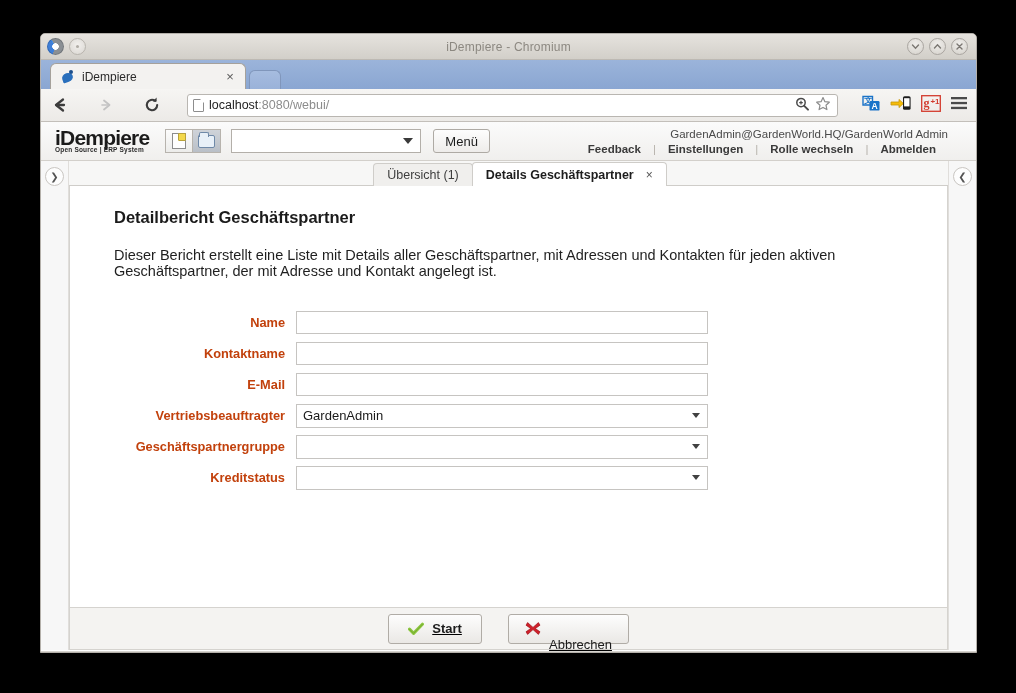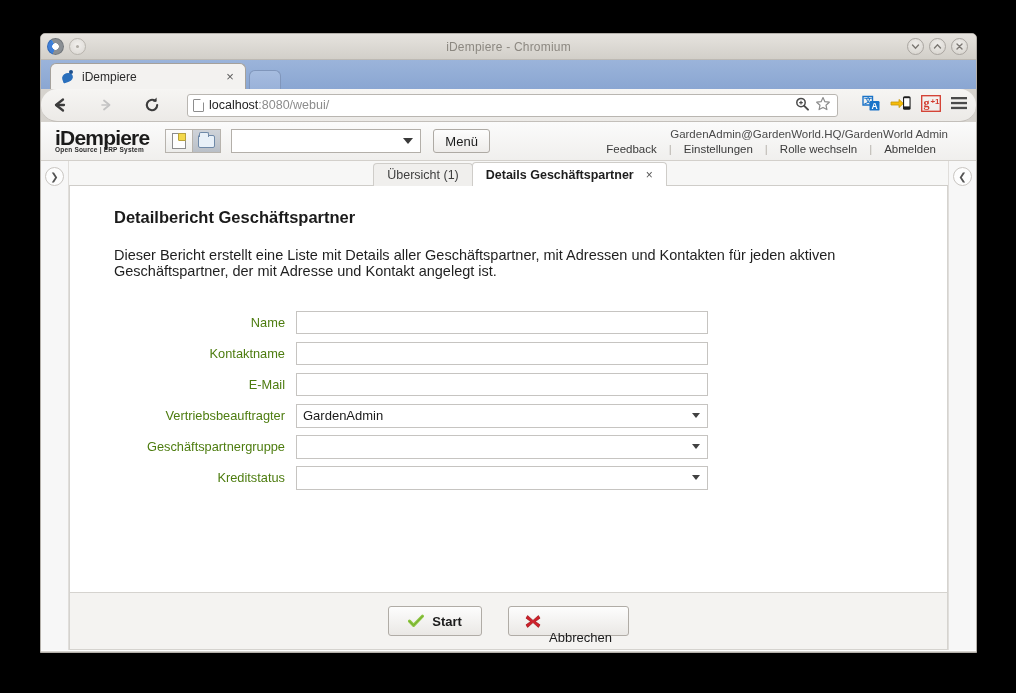--- a/index.html
+++ b/index.html
@@ -115,21 +115,20 @@
   }
 
   
   #toolbar {
     height: 33px;
     background: linear-gradient(#f6f5f3, #eceae7);
     border-bottom: 1px solid #c3bfba;
     display: flex; align-items: center;
     padding: 0 8px;
     gap: 24px;
-    border-radius: 16px;
   }
   .nav-btn {
     width: 22px; height: 22px; flex: none;
     display: flex; align-items: center; justify-content: center;
     color: #3c3c3c;
   }
   .nav-btn.disabled { color: #bdbdbd; }
   #urlbar {
     flex: 1; height: 23px;
     background: #ffffff;
@@ -231,21 +230,21 @@
     background: linear-gradient(#fdfdfd, #eeecea);
     font-size: 13px; color: #1c1c1c;
     display: flex; align-items: center;
   }
   #hdr-right {
     margin-left: auto; margin-right: 28px;
     text-align: right; flex: none;
   }
   #hdr-user { font-size: 11.5px; color: #4a4a4a; margin-bottom: 3px; }
   #hdr-links { font-size: 11.5px; color: #3a3a3a; display: flex; gap: 0; align-items:center; }
-  #hdr-links a { color: #3a3a3a; text-decoration: none; padding: 0 12px; }
+  #hdr-links a { color: #3a3a3a; text-decoration: none; padding: 0 12px; font-weight: bold; }
   #hdr-links .sep { color: #b6b2ac; }
 
   
   #workarea {
     position: relative;
     height: calc(100% - 40px);
     background: #ffffff;
     display: flex;
   }
   .side-rail {
@@ -320,21 +319,21 @@
   #report-desc {
     font-size: 14.5px; color: #1f1f1f; line-height: 16px;
     margin: 20px 18px 0 18px; max-width: 860px;
   }
   #form {
     margin-top: 28px; margin-left: 18px;
   }
   .frow { display: flex; align-items: center; height: 31px; }
   .flabel {
     width: 182px; flex: none; text-align: right;
-    font-size: 12.8px; color: #4d7c0f; padding-right: 11px;
+    font-size: 12.8px; color: #c2410c; padding-right: 11px; font-weight: bold;
   }
   .finput {
     width: 412px; height: 23px; flex: none;
     border: 1px solid #c6c4c1;
     background: #ffffff;
     font-size: 13px; color: #1a1a1a;
     display: flex; align-items: center;
     padding: 0 6px;
   }
   .fselect {
@@ -348,25 +347,26 @@
   .fselect .val { flex: 1; white-space: nowrap; overflow: hidden; }
   .sel-caret {
     width: 0; height: 0; flex: none;
     border-left: 4.5px solid transparent;
     border-right: 4.5px solid transparent;
     border-top: 5.5px solid #414141;
   }
 
   
   #panel-footer {
-    height: 57px; flex: none;
+    height: 42px; flex: none;
     border-top: 1px solid #d5d3cf;
     background: #f4f3f1;
     display: flex; align-items: center; justify-content: center;
     gap: 26px;
+    text-decoration: underline;
   }
   .act-btn {
     height: 30px; min-width: 94px;
     padding: 0 16px;
     border: 1px solid #b0aca6;
     border-radius: 3px;
     background: linear-gradient(#fdfdfd, #eae8e5);
     display: flex; align-items: center; justify-content: center;
     gap: 8px;
     font-size: 13px; font-weight: bold; color: #1c1c1c;

